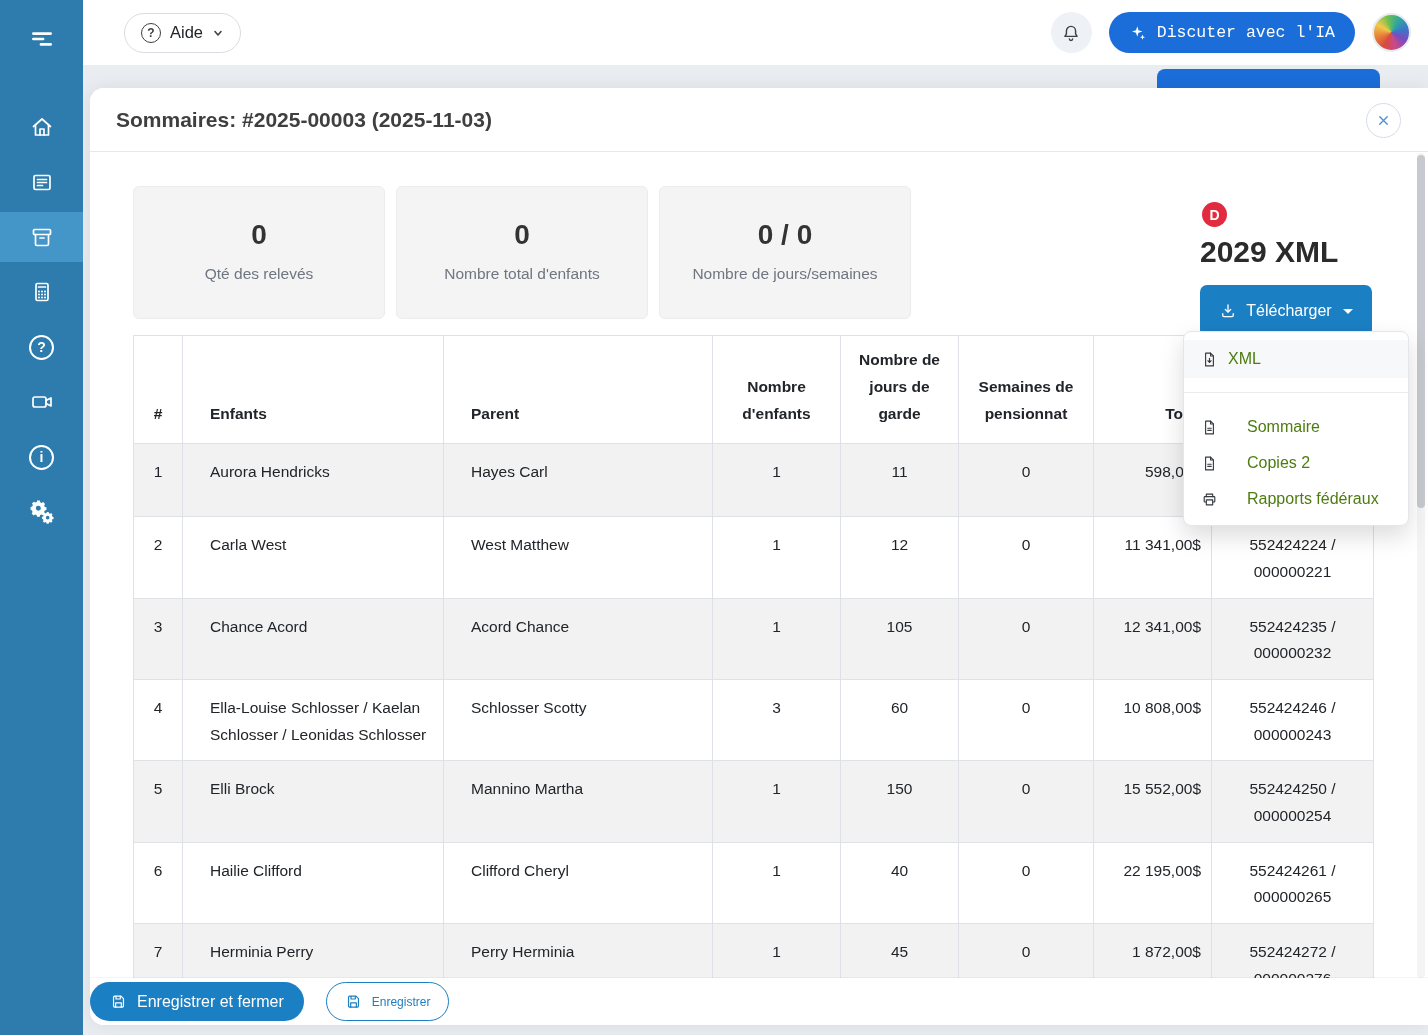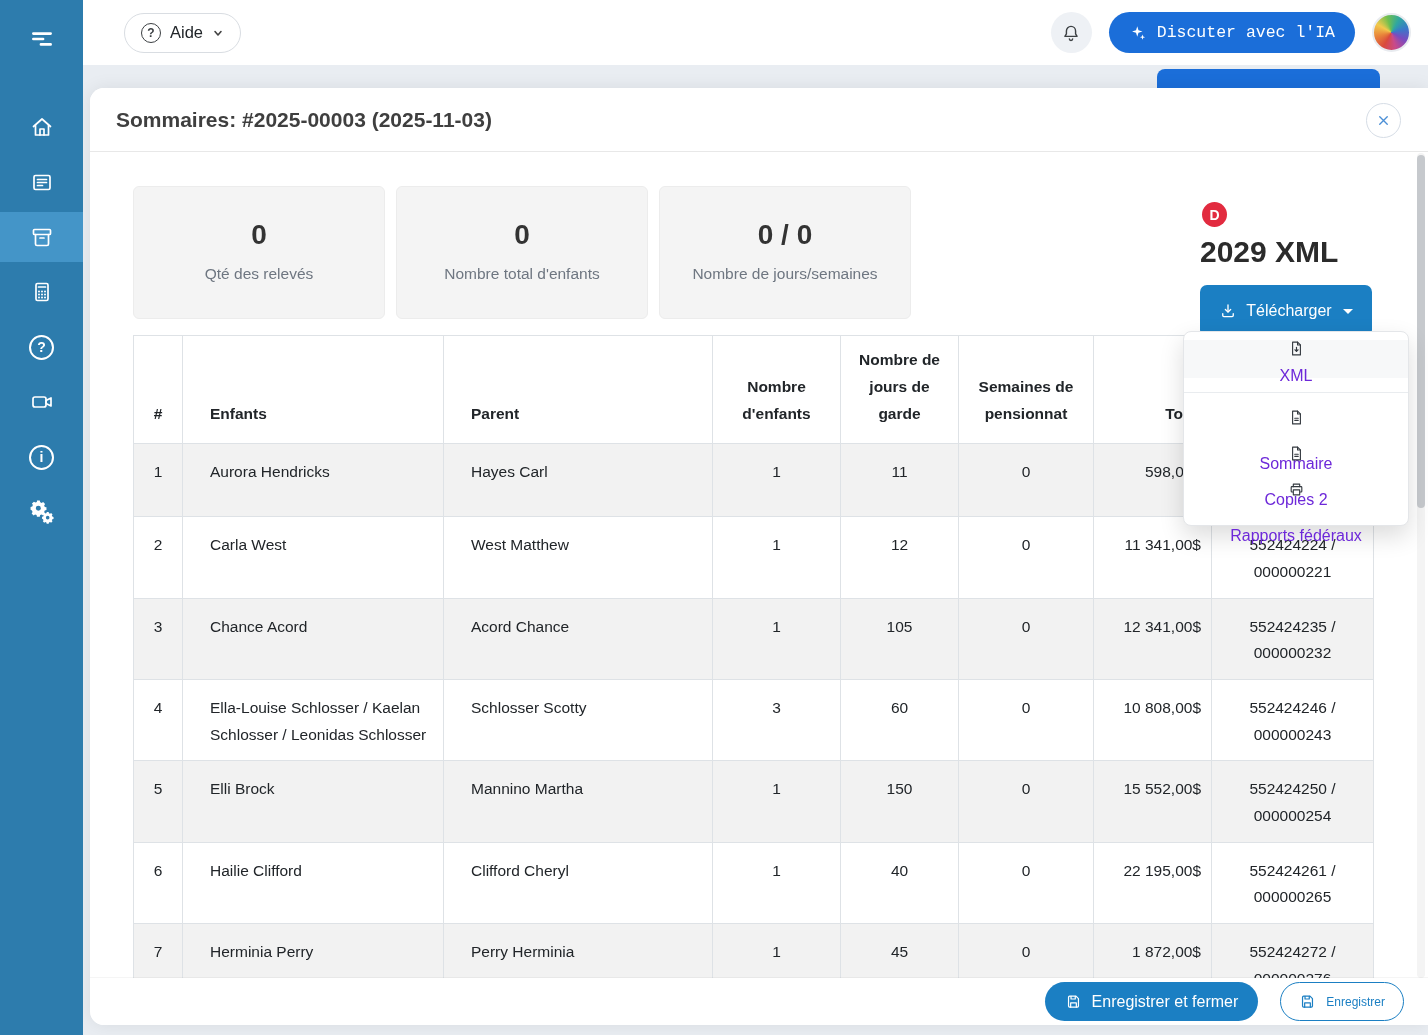--- a/index.html
+++ b/index.html
@@ -46,21 +46,21 @@
 
   
   .xml-panel { position:absolute; left:1110px; top:110px; width:172px; }
   .badge-d { width:25px; height:25px; margin:4px 0 0 2px; border-radius:50%; background:#e22b3f; color:#fff; font-size:14px; font-weight:bold; display:flex; align-items:center; justify-content:center; }
   .xml-title { font-size:30px; font-weight:bold; color:#2b2b2b; margin:8px 0 16px; white-space:nowrap; }
   .download-btn { width:172px; height:52px; background:#1b7fc3; color:#fff; border:none; border-radius:7px; font-size:16px; display:flex; align-items:center; justify-content:center; gap:9px; cursor:pointer; font-family:inherit; }
   .caret-down { width:0; height:0; border-left:5px solid transparent; border-right:5px solid transparent; border-top:5px solid #fff; margin-left:2px; }
 
   
   .dropdown { position:absolute; left:1093px; top:243px; width:226px; background:#fff; border:1px solid #e4e6e9; border-radius:8px; box-shadow:0 10px 24px rgba(0,0,0,.14); padding:8px 0; z-index:35; }
-  .dd-item { display:flex; align-items:center; gap:10px; height:38px; padding:0 17px; font-size:16px; color:#6d28d9; cursor:pointer;flex-direction:column; }
+  .dd-item { display:flex; align-items:center; gap:10px; height:38px; padding:0 17px; font-size:16px; color:#4d7c0f; cursor:pointer; }
   .dd-item .dd-ic { color:#343a40; flex:0 0 auto; }
   .dd-item.first { background:#f7f8f9; height:38px; }
   .dd-item.small { height:36px;gap:29px; }
   .dd-divider { height:1px; background:#e9ecef; margin:14px 0 16px; }
 
   
   .table-wrap { position:absolute; left:43px; top:247px; width:1240px; }
   table { border-collapse:collapse; table-layout:fixed; width:1240px; font-size:15.5px; }
   th, td { border:1px solid #dee2e6; }
   thead th { height:97px; vertical-align:bottom; padding:10px 10px 16px; font-weight:bold; background:#fff; line-height:1.75; color:#212529; }
@@ -71,21 +71,21 @@
   .col3, .col4, .col5 { text-align:center; }
   .col6 { text-align:right; }
   td.col6 { padding-right:10px; }
   .col7 { text-align:center; }
 
   
   .scroll-track { position:absolute; right:3px; top:65px; width:8px; height:825px; background:#f4f4f4; border-radius:4px; }
   .scroll-thumb { position:absolute; right:3px; top:67px; width:8px; height:353px; background:#c6c9cd; border-radius:4px; cursor:pointer; }
 
   
-  .modal-footer { position:absolute; left:0; bottom:0; width:100%; height:47px; background:#fff; display:flex; align-items:center; justify-content:flex-end; gap:22px; padding-right:24px; z-index:30; box-shadow:0 -1px 0 rgba(0,0,0,.04); }
+  .modal-footer { position:absolute; left:0; bottom:0; width:100%; height:47px; background:#fff; display:flex; align-items:center; justify-content:flex-start; gap:22px; padding-right:24px; z-index:30; box-shadow:0 -1px 0 rgba(0,0,0,.04); }
   .btn-primary { height:39px; padding:0 20px; border-radius:20px; background:#1b7fc3; color:#fff; font-size:16px; display:flex; align-items:center; gap:10px; border:none; cursor:pointer; font-family:inherit; }
   .btn-outline { height:39px; padding:0 18px; border-radius:20px; background:#fff; color:#1b7fc3; font-size:12px; display:flex; align-items:center; gap:10px; border:1px solid #1b7fc3; cursor:pointer; font-family:inherit; }
 </style>
 </head>
 <body>
 
 <aside class="sidebar">
   <button class="sb-item" style="top:14px;">
     <svg width="26" height="26" viewBox="0 0 24 24" fill="none" stroke="currentColor" stroke-width="2.4" stroke-linecap="round">
         <path d="M4 7h16M4 12h9M11 17h9"></path>

